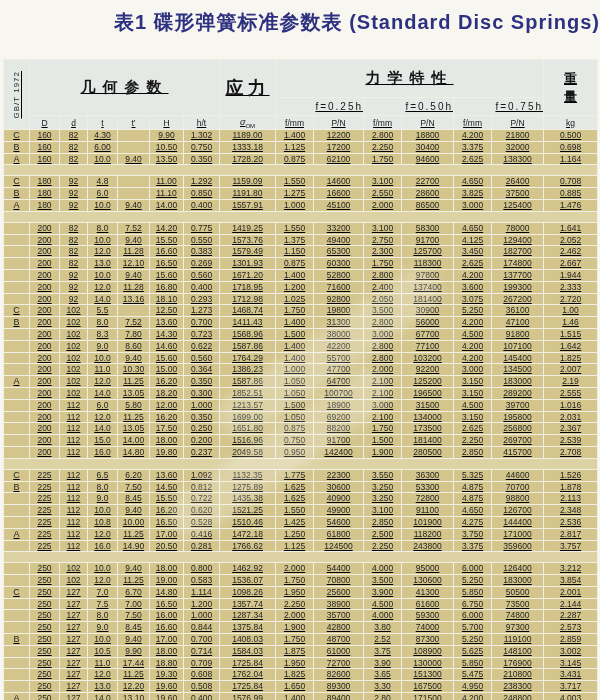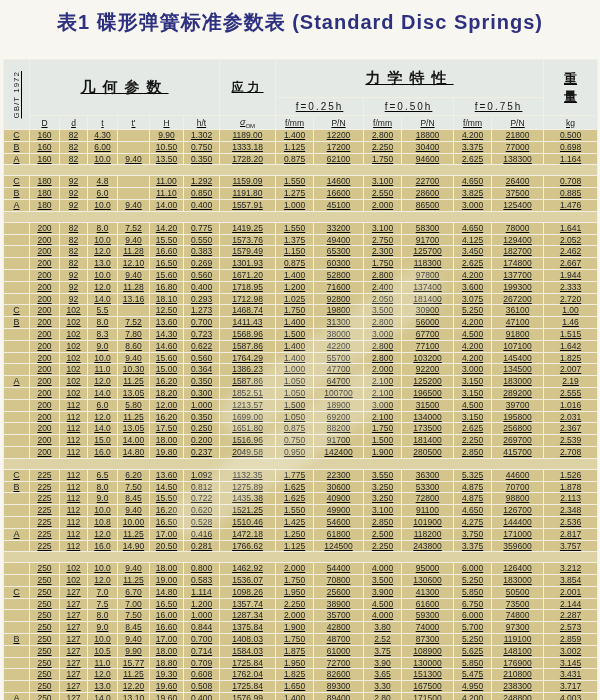--- a/index.html
+++ b/index.html
@@ -1,44 +1,44 @@
 <!DOCTYPE html>
 <html><head>
 <meta charset="utf-8">
 <style>
   html,body{margin:0;padding:0;background:#e8e6e0;}
   .page{
     position:relative;width:600px;height:700px;overflow:hidden;
     background:#f7f6f1;font-family:"Liberation Sans",sans-serif;
   }
   .title{
-    padding:9px 0 7px 0;text-align:center;
+    padding:9px 0 7px 0;text-align:right;
     font-size:20px;font-weight:bold;color:#2e3180;letter-spacing:1px;
     white-space:nowrap;
   }
   table.spec{
     border-collapse:collapse;table-layout:fixed;
     width:594px;margin:16px 3px;text-decoration:underline;
   }
   table.spec th,table.spec td{
     border:1px solid #f1efe4;padding:0;margin:0;
     text-align:center;vertical-align:middle;
     overflow:hidden;white-space:nowrap;
   }
   
   th{background:#e5e9e6;color:#161616;font-weight:normal;}
   th.gbt{height:69px;}
   th.gbt .vtext{
     writing-mode:vertical-rl;transform:rotate(180deg);
     margin:0 auto;font-size:8px;letter-spacing:1px;color:#222;
   }
   th.grp{font-size:15px;font-weight:bold;letter-spacing:7px;}
-  th.grp2{font-size:12px;font-weight:bold;letter-spacing:4px;}
+  th.grp2{font-size:18px;font-weight:bold;letter-spacing:4px;}
   th.weight{font-size:13px;font-weight:bold;line-height:1.35;}
-  tr.lvl th{height:17px;font-size:10px;letter-spacing:2px;}
+  tr.lvl th{height:17px;font-size:10px;letter-spacing:2px;text-align:right;}
   tr.cols th{height:13px;font-size:8.5px;}
   tr.hdr1 th{height:37px;}
   .sig{font-size:9px;font-style:italic;}
   .sig sub{font-size:6px;font-style:normal;}
   
   tr.data-row td{
     background:#d3c58c;color:#1e1e1e;
     font-size:8.5px;height:10.8px;line-height:10.8px;
   }
   tr.data-row td.cls{font-size:9px;}
@@ -139,21 +139,21 @@
           <td class="val">6.00</td>
           <td class="val"></td>
           <td class="val">10.50</td>
           <td class="val">0.750</td>
           <td class="val">1333.18</td>
           <td class="val">1.125</td>
           <td class="val">17200</td>
           <td class="val">2.250</td>
           <td class="val">30400</td>
           <td class="val">3.375</td>
-          <td class="val">77000</td>
+          <td class="val">32000</td>
           <td class="val">0.698</td>
         </tr>
         <tr class="data-row">
           <td class="cls">A</td>
           <td class="val">160</td>
           <td class="val">82</td>
           <td class="val">10.0</td>
           <td class="val">9.40</td>
           <td class="val">13.50</td>
           <td class="val">0.350</td>
@@ -822,21 +822,21 @@
           <td class="val">108900</td>
           <td class="val">5.625</td>
           <td class="val">148100</td>
           <td class="val">3.002</td>
         </tr>
         <tr class="data-row">
           <td class="cls"></td>
           <td class="val">250</td>
           <td class="val">127</td>
           <td class="val">11.0</td>
-          <td class="val">15.77</td>
+          <td class="val">17.44</td>
           <td class="val">18.80</td>
           <td class="val">0.709</td>
           <td class="val">1725.84</td>
           <td class="val">1.950</td>
           <td class="val">72700</td>
           <td class="val">3.90</td>
           <td class="val">130000</td>
           <td class="val">5.850</td>
           <td class="val">176900</td>
           <td class="val">3.145</td>

